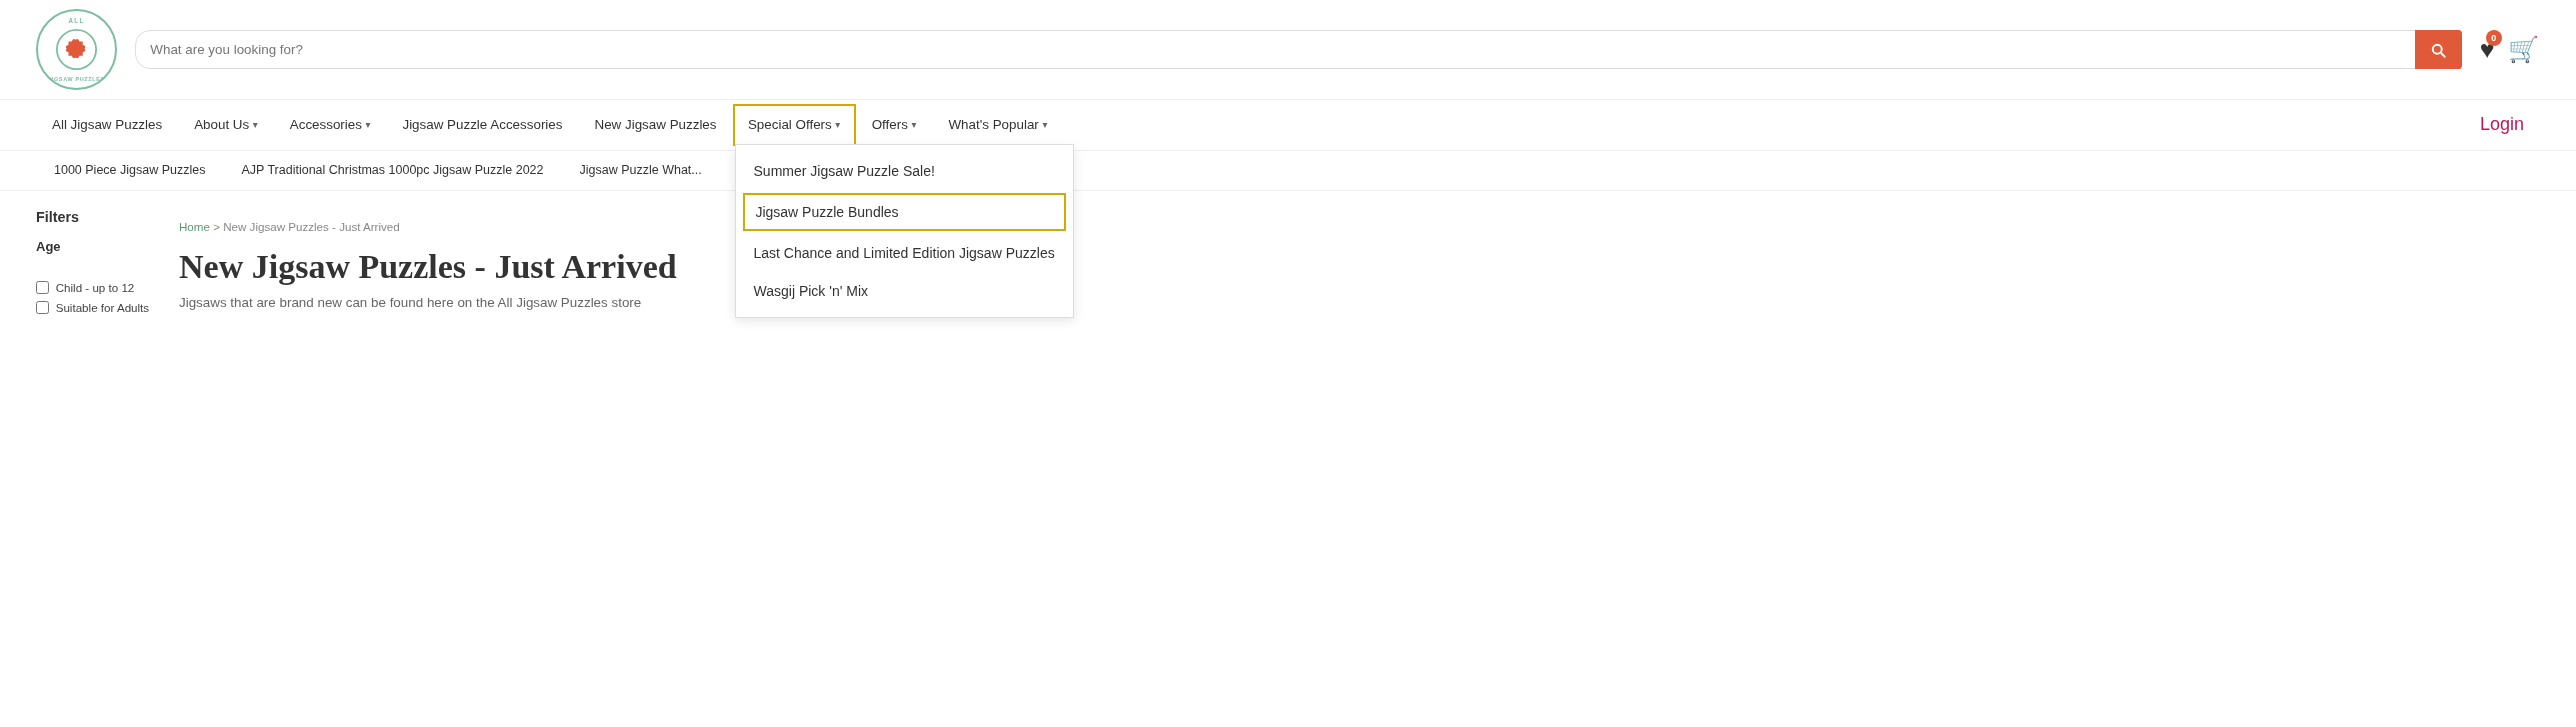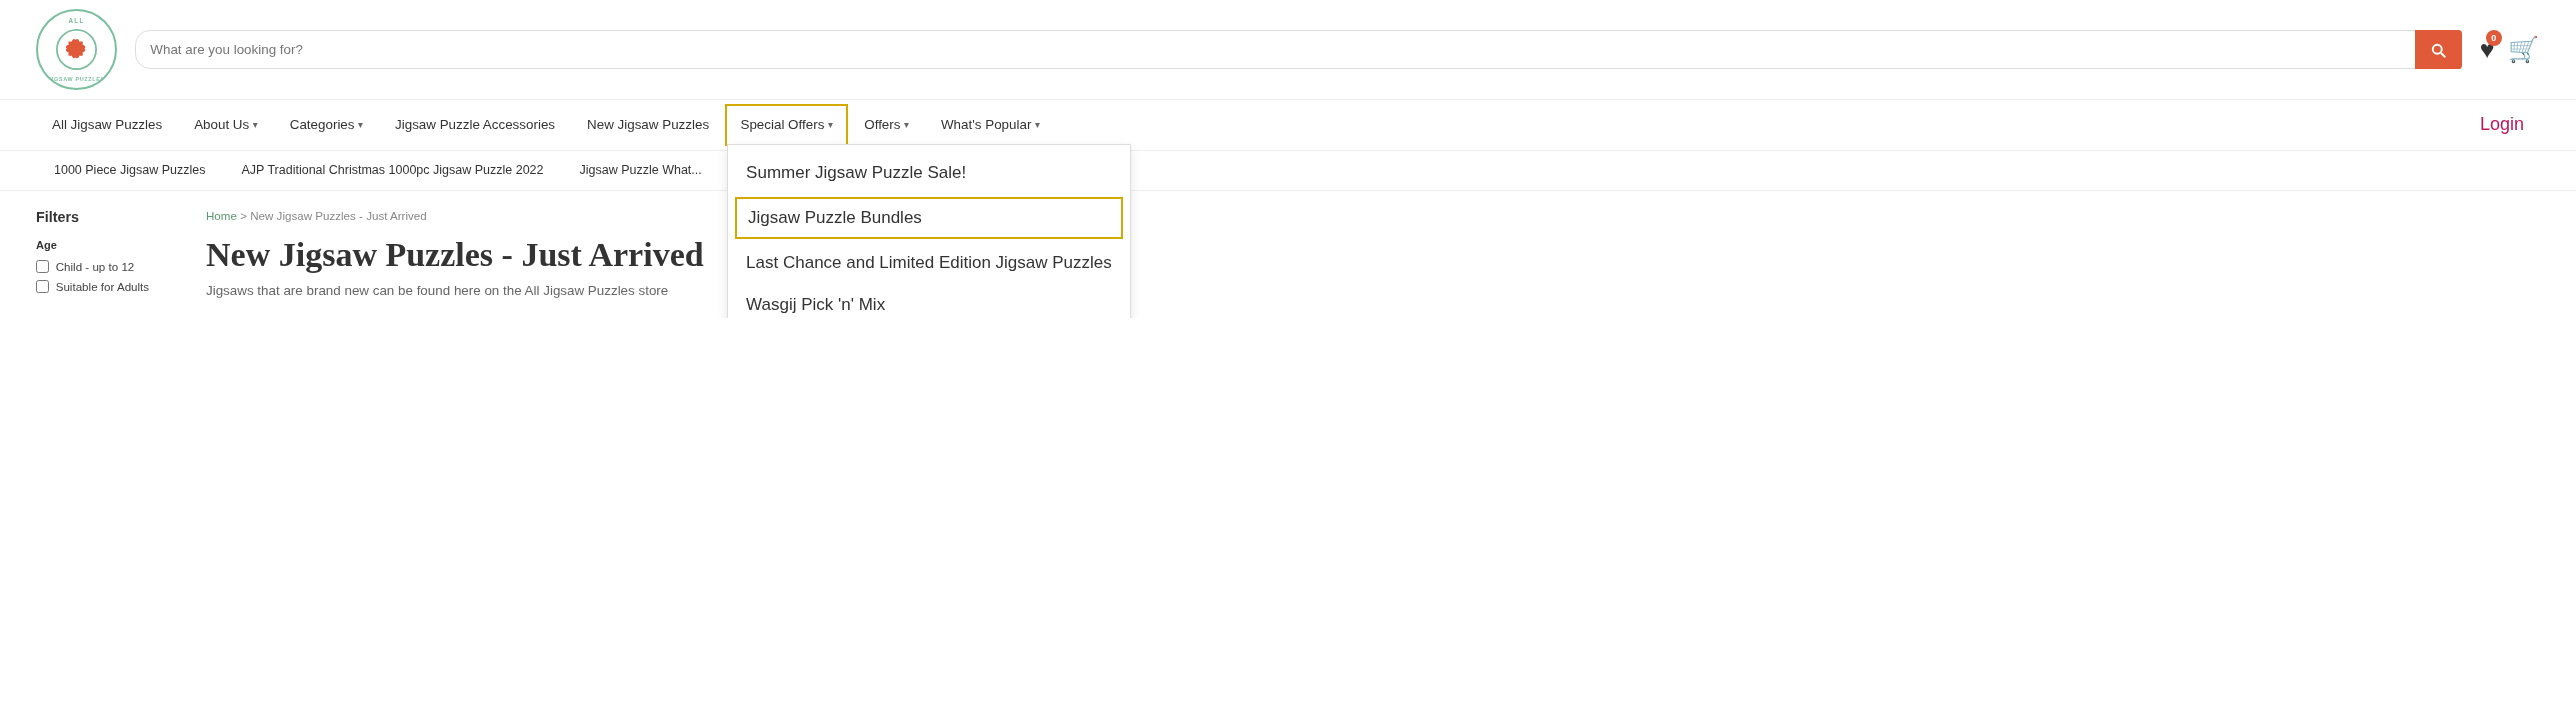--- a/index.html
+++ b/index.html
@@ -147,54 +147,54 @@
       left: 0;
       background: #fff;
       border: 0.9px solid #ddd;
       box-shadow: 0 3.6px 10.7px rgba(0,0,0,0.1);
       min-width: 197px;
       z-index: 100;
       padding: 7.2px 0;
     }
     .dropdown-item {
       padding: 10.7px 18px;
-      font-size: 17px;
+      font-size: 14px;
       color: #333;
       cursor: pointer;
       white-space: nowrap;
     }
     .dropdown-item.highlighted {
       border: 2.2px solid #d4a900;
       margin: 3.6px 7.2px;
       padding: 9px 10.7px;
     }
 
     
     .main-layout {
       display: flex;
       padding: 18px 36px;
-      gap: 27px;
+      align-items: center;
     }
 
     
     .sidebar {
       width: 143px;
       flex-shrink: 0;
     }
     .sidebar-title {
       font-size: 14.3px;
       font-weight: bold;
       color: #333;
       margin-bottom: 14.3px;
     }
     .filter-section-title {
-      font-size: 11px;
+      font-size: 13px;
       font-weight: bold;
       color: #333;
-      margin-bottom: 9px;
+      margin-bottom: 27px;
     }
     .filter-item {
       display: flex;
       align-items: center;
       gap: 7.2px;
       margin-bottom: 7.2px;
       font-size: 11.6px;
       color: #444;
     }
     .filter-item input[type="checkbox"] {
@@ -268,21 +268,21 @@
 
 <nav class="primary-nav">
   <div class="nav-item">
     <span>All Jigsaw Puzzles</span>
   </div>
   <div class="nav-item">
     <span>About Us</span>
     <span class="chevron">▾</span>
   </div>
   <div class="nav-item">
-    <span>Categories</span>
+    <span>Accessories</span>
     <span class="chevron">▾</span>
   </div>
   <div class="nav-item">
     <span>Jigsaw Puzzle Accessories</span>
   </div>
   <div class="nav-item">
     <span>New Jigsaw Puzzles</span>
   </div>
 
   <div class="nav-item active" style="position:relative;">

